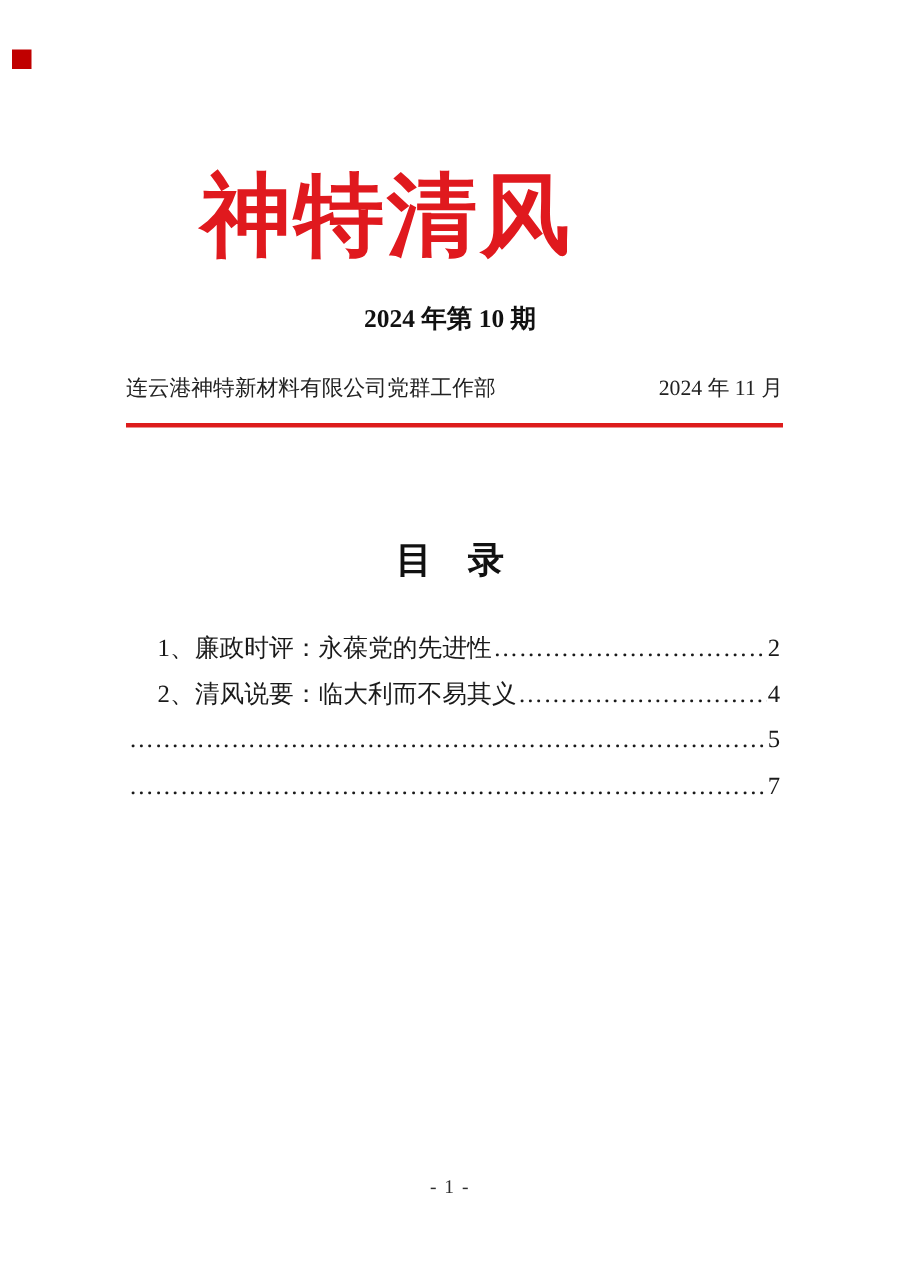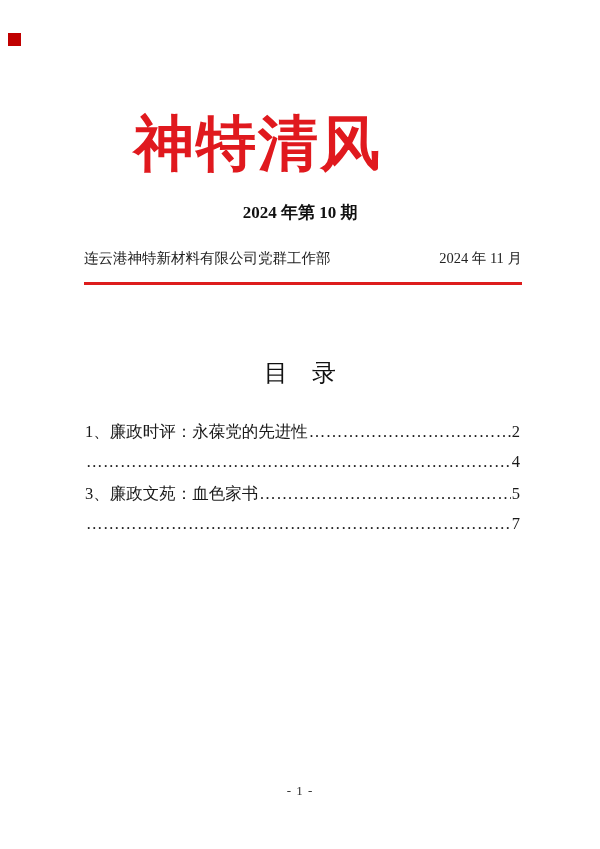--- a/index.html
+++ b/index.html
@@ -68,39 +68,40 @@
     height: 3px;
     background: #dd1c1c;
   }
   .toc-heading {
     position: absolute;
     top: 357px;
     left: 0;
     width: 600px;
     text-align: center;
     font-size: 24px;
-    font-weight: normal;
+    font-weight: bold;
     color: #111;
   }
   .toc-list {
     position: absolute;
     top: 421px;
     left: 85px;
     right: 80px;
   }
   .toc-row {
     display: flex;
     align-items: baseline;
     height: 31px;
     font-size: 16.5px;
     color: #1a1a1a;
   }
   .toc-label {
     white-space: nowrap;
     flex: 0 0 auto;
+    margin-left: 20px;
   }
   .toc-leader {
     flex: 1 1 auto;
     overflow: hidden;
     white-space: nowrap;
     letter-spacing: 0.5px;
     margin: 0 1px;
   }
   .toc-page {
     flex: 0 0 auto;
@@ -139,26 +140,26 @@
 
   <div class="toc-list">
 
     <div class="toc-row">
       <span class="toc-label">1、廉政时评：永葆党的先进性</span>
       <span class="toc-leader">……………………………………………………………………………………………………</span>
       <span class="toc-page">2</span>
     </div>
 
     <div class="toc-row">
+      <span class="toc-label">2、清风说要：临大利而不易其义</span>
       <span class="toc-leader">……………………………………………………………………………………………………</span>
       <span class="toc-page">4</span>
     </div>
 
     <div class="toc-row">
-      <span class="toc-label">3、廉政文苑：血色家书</span>
       <span class="toc-leader">……………………………………………………………………………………………………</span>
       <span class="toc-page">5</span>
     </div>
 
     <div class="toc-row">
       <span class="toc-leader">……………………………………………………………………………………………………</span>
       <span class="toc-page">7</span>
     </div>
 
   </div>

